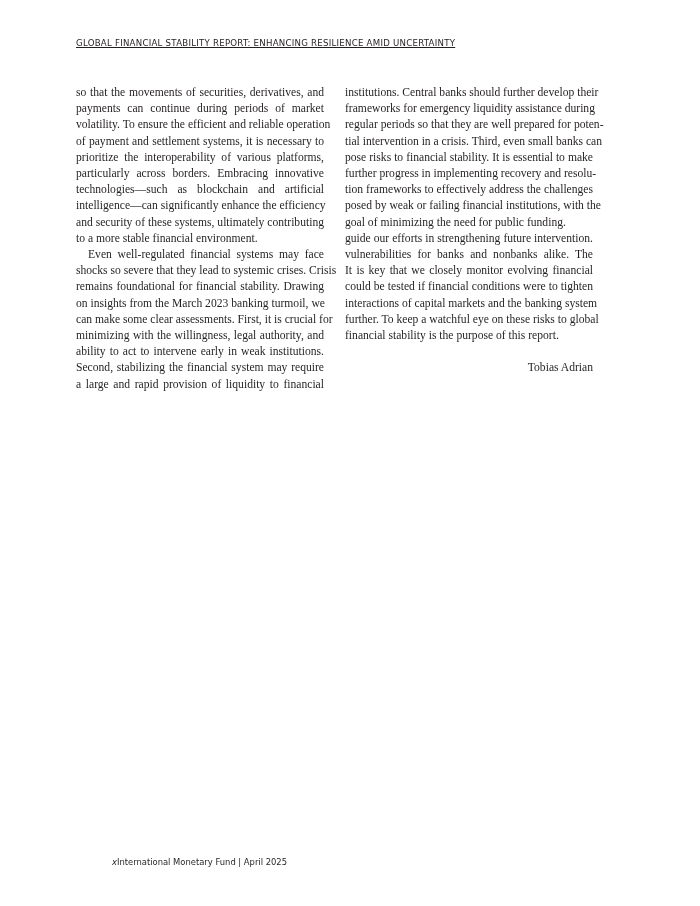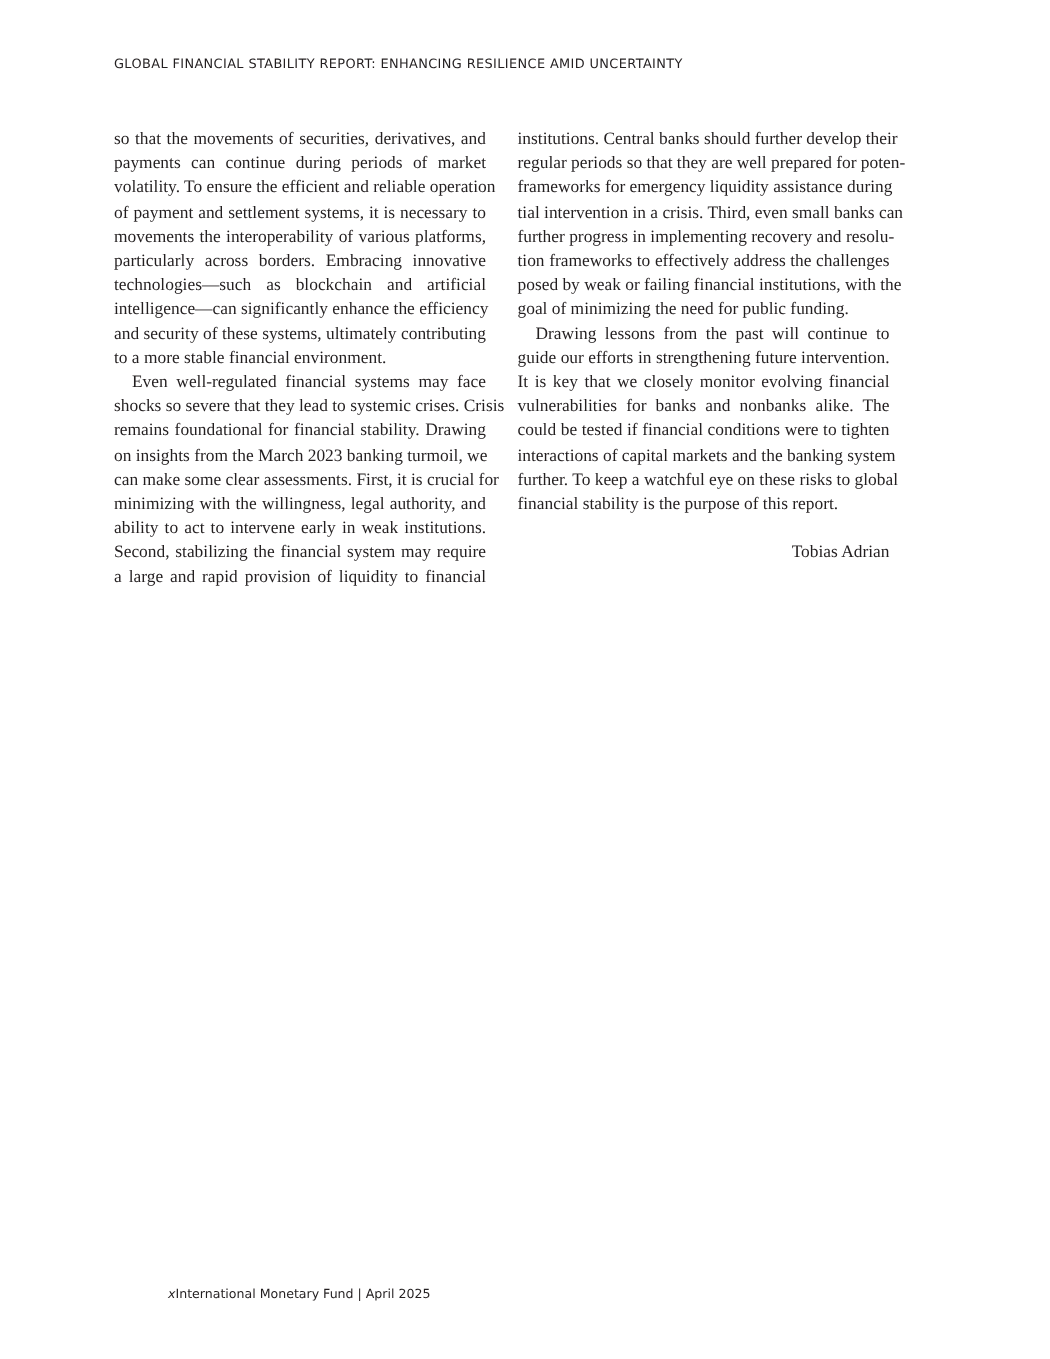--- a/index.html
+++ b/index.html
@@ -16,20 +16,21 @@
     }
     .running-head {
       position: absolute;
       left: 76px;
       top: 38px;
       font-family: "DejaVu Sans", sans-serif;
       font-size: 8.6px;
       letter-spacing: 0.25px;
       color: #231f20;
       white-space: nowrap;
+      text-decoration: underline;
     }
     .column {
       position: absolute;
       top: 85px;
       width: 248px;
       font-family: "Liberation Serif", serif;
       font-size: 11.6px;
       line-height: 16.2px;
       color: #231f20;
     }
@@ -74,21 +75,21 @@
 <body>
 
 <div class="running-head">GLOBAL FINANCIAL STABILITY REPORT: ENHANCING RESILIENCE AMID UNCERTAINTY</div>
 
 <div class="column col-left">
   <div>
     <span class="line justify">so that the movements of securities, derivatives, and</span>
     <span class="line justify">payments can continue during periods of market</span>
     <span class="line justify">volatility. To ensure the efficient and reliable operation</span>
     <span class="line justify">of payment and settlement systems, it is necessary to</span>
-    <span class="line justify">movements the interoperability of various platforms,</span>
+    <span class="line justify">prioritize the interoperability of various platforms,</span>
     <span class="line justify">particularly across borders. Embracing innovative</span>
     <span class="line justify">technologies—such as blockchain and artificial</span>
     <span class="line justify">intelligence—can significantly enhance the efficiency</span>
     <span class="line justify">and security of these systems, ultimately contributing</span>
     <span class="line last">to a more stable financial environment.</span>
   </div>
   <div>
     <span class="line justify indent">Even well-regulated financial systems may face</span>
     <span class="line justify">shocks so severe that they lead to systemic crises. Crisis</span>
     <span class="line justify">remains foundational for financial stability. Drawing</span>
@@ -97,33 +98,33 @@
     <span class="line justify">minimizing with the willingness, legal authority, and</span>
     <span class="line justify">ability to act to intervene early in weak institutions.</span>
     <span class="line justify">Second, stabilizing the financial system may require</span>
     <span class="line justify">a large and rapid provision of liquidity to financial</span>
   </div>
 </div>
 
 <div class="column col-right">
   <div>
     <span class="line justify">institutions. Central banks should further develop their</span>
+    <span class="line justify">frameworks for emergency liquidity assistance during</span>
     <span class="line justify">regular periods so that they are well prepared for poten-</span>
-    <span class="line justify">frameworks for emergency liquidity assistance during</span>
     <span class="line justify">tial intervention in a crisis. Third, even small banks can</span>
+    <span class="line justify">pose risks to financial stability. It is essential to make</span>
     <span class="line justify">further progress in implementing recovery and resolu-</span>
     <span class="line justify">tion frameworks to effectively address the challenges</span>
     <span class="line justify">posed by weak or failing financial institutions, with the</span>
     <span class="line last">goal of minimizing the need for public funding.</span>
   </div>
   <div>
-    <span class="line justify indent">Drawing lessons from the past will continue to</span>
     <span class="line justify">guide our efforts in strengthening future intervention.</span>
+    <span class="line justify">vulnerabilities for banks and nonbanks alike. The</span>
     <span class="line justify">It is key that we closely monitor evolving financial</span>
-    <span class="line justify">vulnerabilities for banks and nonbanks alike. The</span>
     <span class="line justify">could be tested if financial conditions were to tighten</span>
     <span class="line justify">interactions of capital markets and the banking system</span>
     <span class="line justify">further. To keep a watchful eye on these risks to global</span>
     <span class="line last">financial stability is the purpose of this report.</span>
   </div>
   <div class="signature">
     <span class="sig-name">Tobias Adrian</span>
   </div>
 </div>
 

